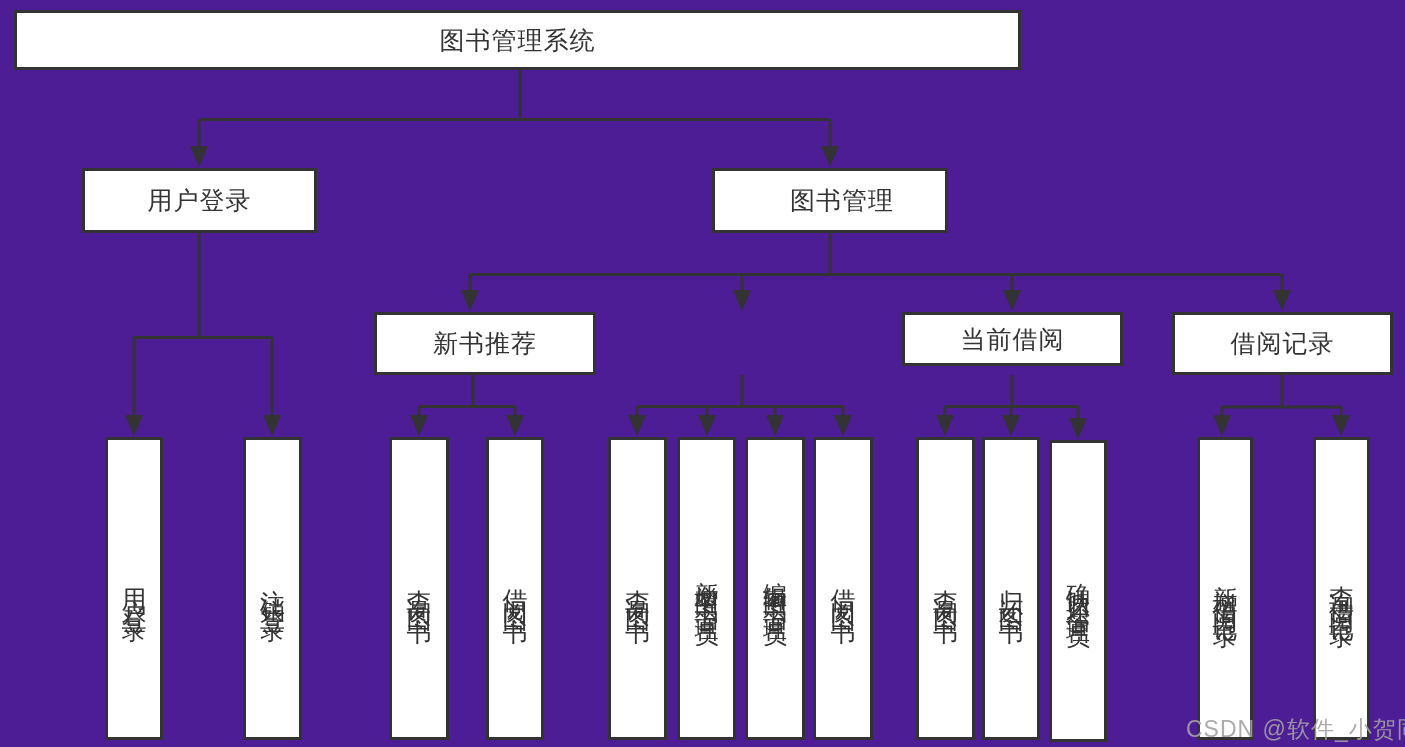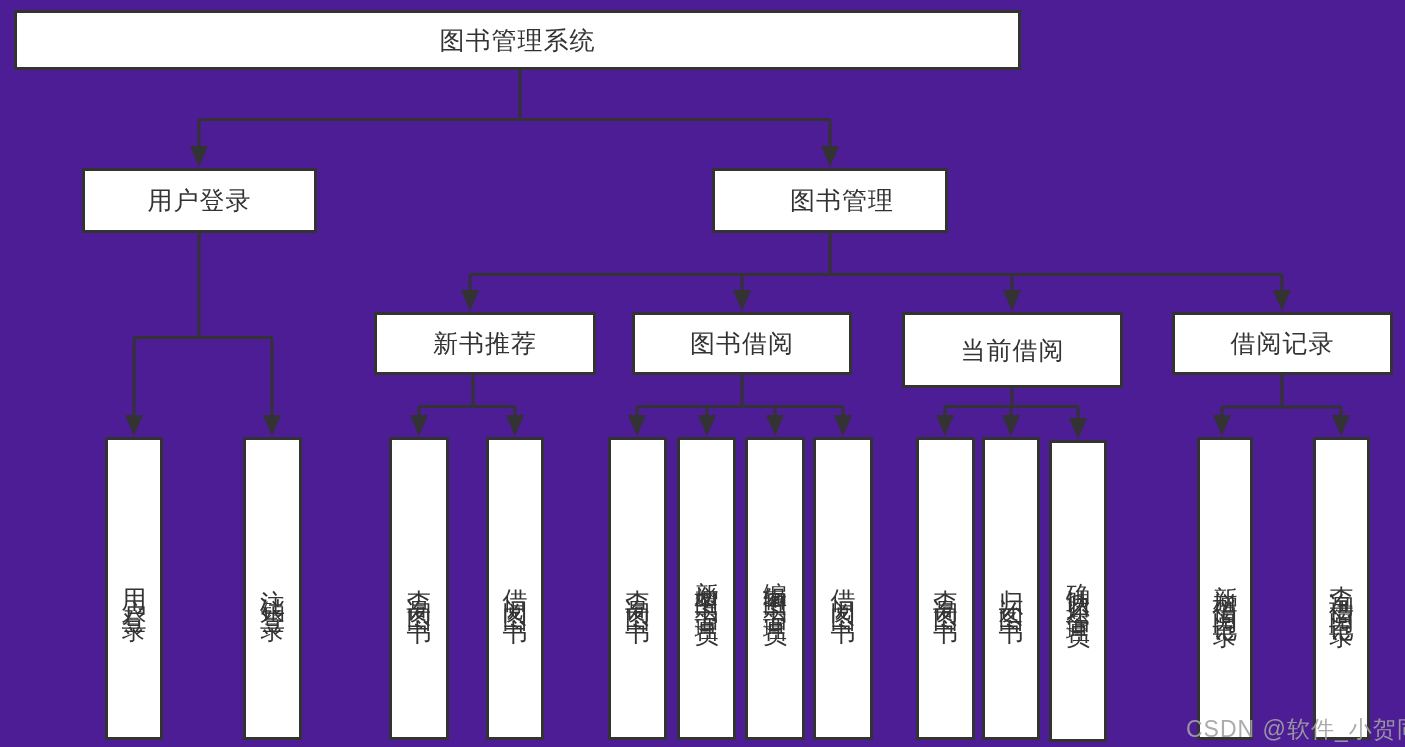--- a/index.html
+++ b/index.html
@@ -100,24 +100,21 @@
   <div class="box" style="left:82px;top:168px;width:235px;height:65px;">
     <span>用户登录</span>
   </div>
   <div class="box" style="left:712px;top:168px;width:236px;height:65px;padding-left:24px;">
     <span>图书管理</span>
   </div>
 
   <div class="box" style="left:362px;top:312px;width:222px;height:63px;margin-left:12px;">
     <span>新书推荐</span>
   </div>
-  <div class="box" style="left:632px;top:312px;width:220px;height:63px;">
-    <span>图书借阅</span>
-  </div>
-  <div class="box" style="left:902px;top:312px;width:221px;height:76px;text-align:right;">
+  <div class="box" style="left:902px;top:312px;width:221px;height:54px;text-align:right;">
     <span>当前借阅</span>
   </div>
   <div class="box" style="left:1172px;top:312px;width:221px;height:63px;">
     <span>借阅记录</span>
   </div>
 
   <div class="box vbox" style="left:105px;top:437px;width:58px;height:303px;">
     <span>用户登录</span>
   </div>
   <div class="box vbox" style="left:243px;top:437px;width:59px;height:303px;">

